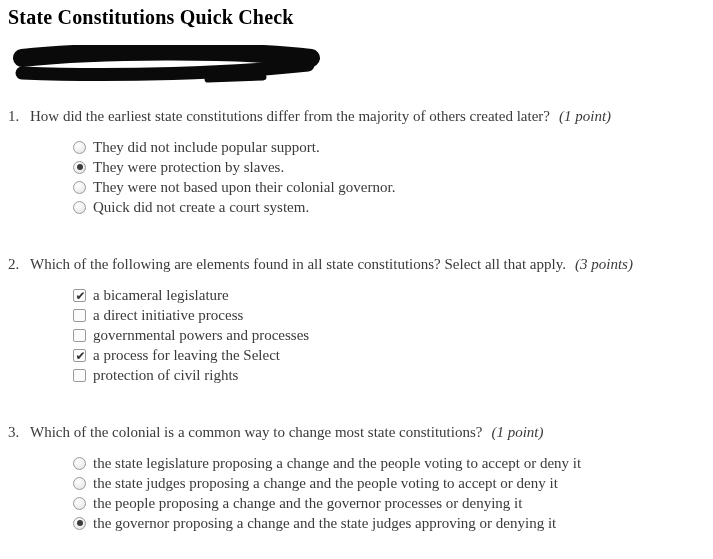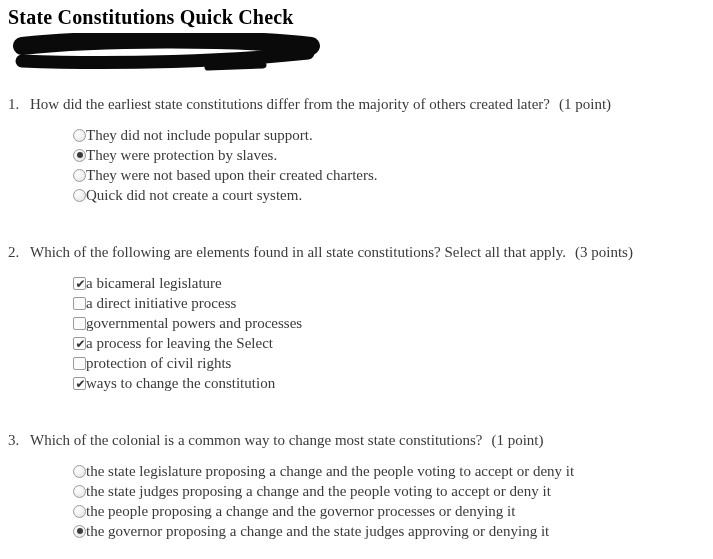--- a/index.html
+++ b/index.html
@@ -13,48 +13,50 @@
     font-family: "Liberation Serif", serif;
     color: #3a3a3a;
     padding: 6px 8px;
     box-sizing: border-box;
     overflow: hidden;
   }
   .page-title {
     font-size: 20px;
     font-weight: bold;
     color: #000000;
-    margin: 0 0 4px 0;
+    margin: 0 0 16px 0;
     letter-spacing: 0.2px;
   }
   .scribble-wrap {
     margin: 2px 0 20px 0;
     height: 42px;
   }
   .question {
     margin-bottom: 38px;
   }
   .q-header {
     font-size: 15px;
     line-height: 19px;
     color: #3a3a3a;
   }
   .q-number {
     display: inline-block;
     width: 22px;
   }
   .q-points {
+    font-style: italic;
     margin-left: 9px;
   }
   .q-options {
     margin: 11px 0 0 65px;
   }
   .option {
     display: flex;
     align-items: center;
+    gap: 7px;
     font-size: 15px;
     line-height: 20px;
     height: 20px;
     cursor: pointer;
     color: #3a3a3a;
   }
   input[type="radio"], input[type="checkbox"] {
     -webkit-appearance: none;
     appearance: none;
     width: 13px;
@@ -117,21 +119,21 @@
         <label class="option">
           <input type="radio" name="question-0" style="">
           <span class="option-label">They did not include popular support.</span>
         </label>
         <label class="option">
           <input type="radio" name="question-0" checked="" style="">
           <span class="option-label">They were protection by slaves.</span>
         </label>
         <label class="option">
           <input type="radio" name="question-0" style="">
-          <span class="option-label">They were not based upon their created charters.</span>
+          <span class="option-label">They were not based upon their colonial governor.</span>
         </label>
         <label class="option">
           <input type="radio" name="question-0" style="">
           <span class="option-label">Quick did not create a court system.</span>
         </label>
       </div>
     </div>
     <div class="question">
       <div class="q-header"><span class="q-number">2.</span><span class="q-text">Which of the following are elements found in all state constitutions? Select all that apply.</span><span class="q-points">(3 points)</span></div>
       <div class="q-options">
@@ -148,24 +150,20 @@
           <span class="option-label">governmental powers and processes</span>
         </label>
         <label class="option">
           <input type="checkbox" checked="" style="">
           <span class="option-label">a process for leaving the Select</span>
         </label>
         <label class="option">
           <input type="checkbox" style="">
           <span class="option-label">protection of civil rights</span>
         </label>
-        <label class="option">
-          <input type="checkbox" checked="" style="">
-          <span class="option-label">ways to change the constitution</span>
-        </label>
       </div>
     </div>
     <div class="question">
       <div class="q-header"><span class="q-number">3.</span><span class="q-text">Which of the colonial is a common way to change most state constitutions?</span><span class="q-points">(1 point)</span></div>
       <div class="q-options">
         <label class="option">
           <input type="radio" name="question-2" style="">
           <span class="option-label">the state legislature proposing a change and the people voting to accept or deny it</span>
         </label>
         <label class="option">

